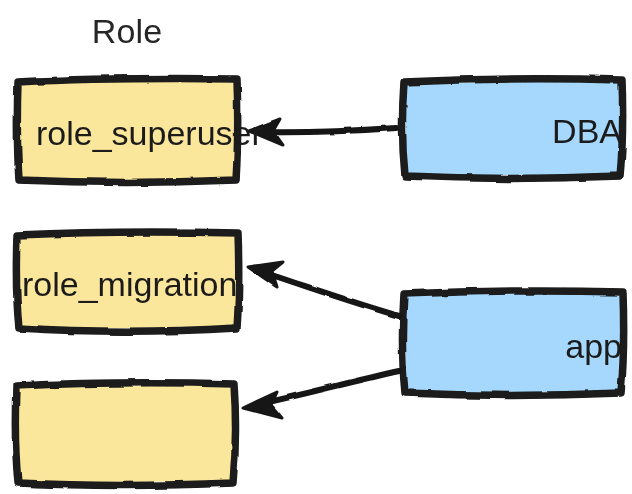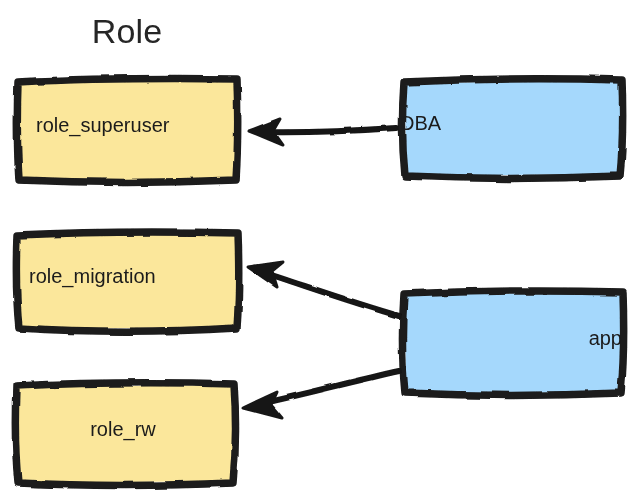--- a/index.html
+++ b/index.html
@@ -46,54 +46,54 @@
     top: 12px;
     width: 200px;
   }
   #header-user {
     left: 410px;
     top: 12px;
     width: 200px;
   }
   .node-label {
     position: absolute;
-    font-size: 20px;
+    font-size: 34px;
     color: #1b1b1b;
     white-space: nowrap;
     text-align: center;
     font-family: "Liberation Sans", sans-serif;
     pointer-events: none;
   }
   #label-role_superuser {
     left: 14px;
     top: 114px;
     width: 220px;
     text-align: left;
     padding-left: 22px;
     box-sizing: border-box;
   }
   #label-role_migration {
     left: 13px;
     top: 265px;
     width: 222px;
     text-align: left;
-    padding-left: 16px;
+    padding-left: 9px;
     box-sizing: border-box;
   }
   #label-role_rw {
     left: 12px;
     top: 418px;
     width: 222px;
     text-align: center;
   }
   #label-dba {
     left: 400px;
     top: 112px;
     width: 222px;
-    text-align: left;
+    text-align: right;
   }
   #label-app {
     left: 400px;
     top: 327px;
     width: 222px;
     text-align: right;
   }
 </style>
 </head>
 <body>
@@ -160,17 +160,16 @@
     <g filter="url(#rough2)">
       <path d="M399,371 C350,382 298,396 255,405" fill="none" stroke="#151515" stroke-width="6" stroke-linecap="round"></path>
       <path d="M243,408 L277,392 L271,405 L282,418 Z" fill="#151515" stroke="#151515" stroke-width="3" stroke-linejoin="round"></path>
     </g>
   </svg>
 
   <div class="col-header" id="header-role">Role</div>
 
   <div class="node-label" id="label-role_superuser">role_superuser</div>
   <div class="node-label" id="label-role_migration">role_migration</div>
-  <div class="node-label" id="label-role_rw">role_rw</div>
   <div class="node-label" id="label-dba">DBA</div>
   <div class="node-label" id="label-app">app</div>
 
 </div>
 
 </body></html>

